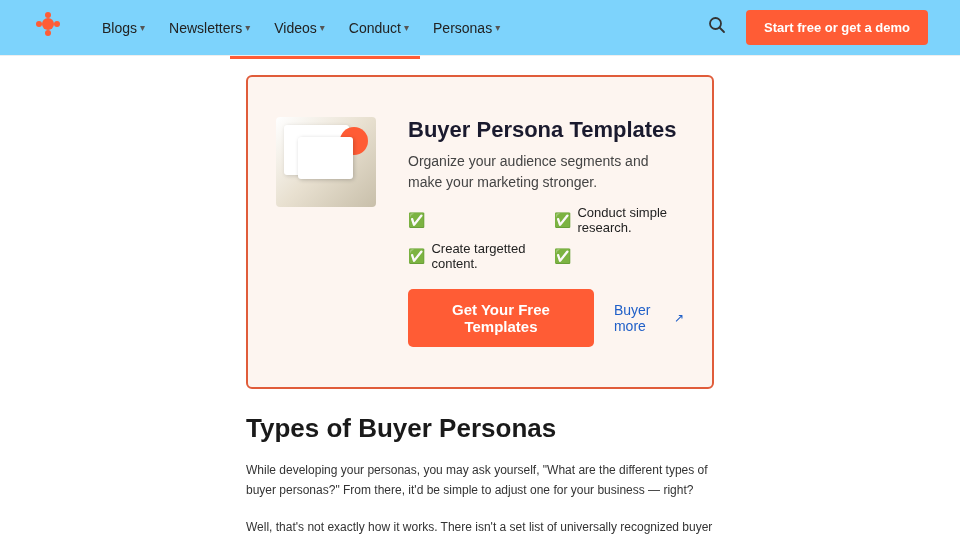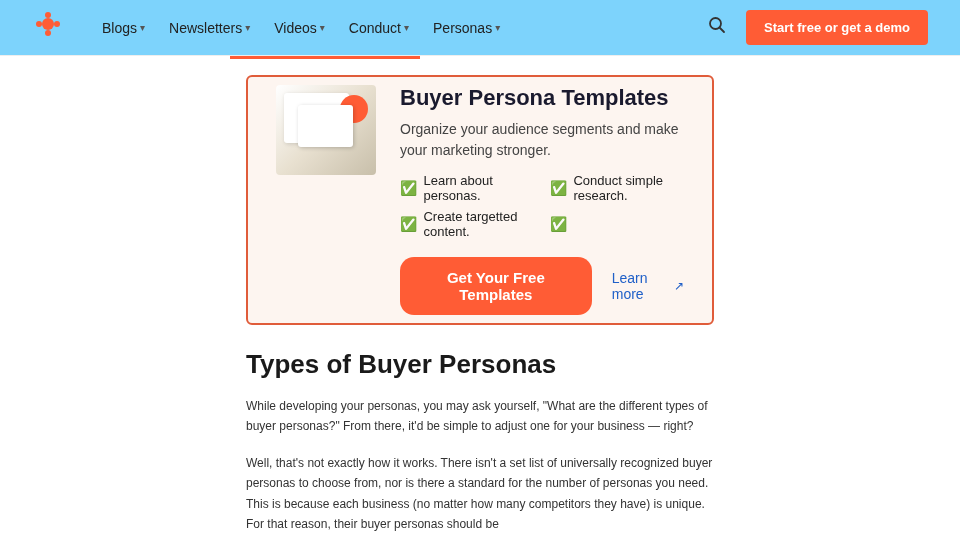--- a/index.html
+++ b/index.html
@@ -75,23 +75,23 @@
     
     .main-content {
       padding: 0 246px 20px 246px;
     }
 
     
     .promo-box {
       border: 2px solid #e05c3a;
       border-radius: 6px;
       background: #fdf5f0;
-      padding: 8px 28px;
-      display: flex;
-      gap: 24px;
+      padding: 40px 28px;
+      display: flex;
+      gap: 32px;
       margin-top: 16px;
       margin-bottom: 24px;
     }
     .promo-image {
       width: 100px;
       min-width: 100px;
       height: 90px;
       background: linear-gradient(135deg, #fff 0%, #e8e0d0 50%, #c8bfaa 100%);
       border-radius: 4px;
       position: relative;
@@ -156,21 +156,21 @@
     }
     .promo-actions {
       display: flex;
       align-items: center;
       gap: 20px;
     }
     .promo-primary-btn {
       background: #ff5c35;
       color: #fff;
       border: none;
-      border-radius: 14px;
+      border-radius: 5px;
       padding: 12px 22px;
       font-size: 15px;
       font-weight: 600;
       cursor: pointer;
     }
     .promo-learn-more {
       color: #2060c8;
       font-size: 14px;
       font-weight: 500;
       text-decoration: none;
@@ -248,38 +248,37 @@
   <div class="promo-box">
     <div class="promo-image">
       <div class="promo-img-accent"></div>
     </div>
     <div class="promo-content">
       <h2 class="promo-title">Buyer Persona Templates</h2>
       <p class="promo-desc">Organize your audience segments and make your marketing stronger.</p>
       <div class="promo-features">
         <div class="promo-feature">
           <span class="check-icon">✅</span>
-          <span>Learn about personas.</span>
         </div>
         <div class="promo-feature">
           <span class="check-icon">✅</span>
           <span>Conduct simple research.</span>
         </div>
         <div class="promo-feature">
           <span class="check-icon">✅</span>
           <span>Create targetted content.</span>
         </div>
         <div class="promo-feature">
           <span class="check-icon">✅</span>
         </div>
       </div>
       <div class="promo-actions">
         <button class="promo-primary-btn">Get Your Free Templates</button>
         <a class="promo-learn-more">
-          <span>Learn more</span>
+          <span>Buyer more</span>
           <span class="external-icon">↗</span>
         </a>
       </div>
     </div>
   </div>
 
   <h2 class="article-title">Types of Buyer Personas</h2>
   <p class="article-para">While developing your personas, you may ask yourself, "What are the different types of buyer personas?" From there, it'd be simple to adjust one for your business — right?</p>
   <p class="article-para">Well, that's not exactly how it works. There isn't a set list of universally recognized buyer personas to choose from, nor is there a standard for the number of personas you need. This is because each business (no matter how many competitors they have) is unique. For that reason, their buyer personas should be</p>
 

